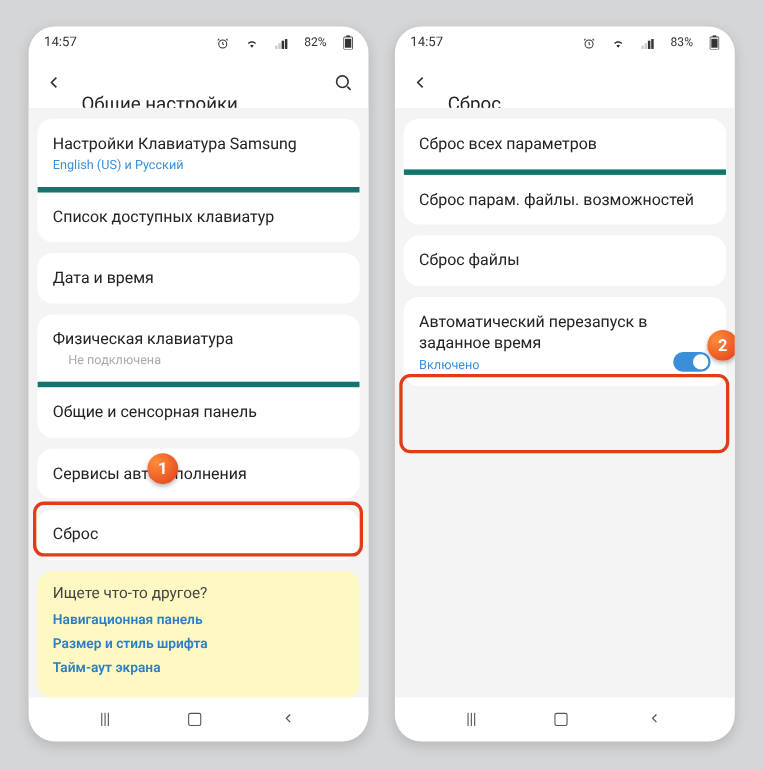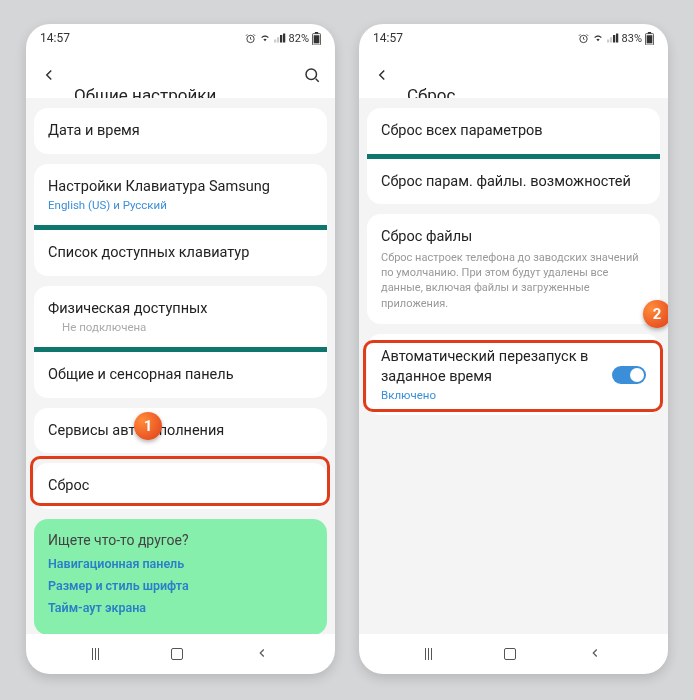--- a/index.html
+++ b/index.html
@@ -25,21 +25,21 @@
   }
   .status-bar {
     height: 28px;
     display: flex;
     align-items: center;
     justify-content: space-between;
     padding: 0 14px;
     font-size: 12px;
     color: #333;
   }
-  .status-right { display: flex; align-items: center; gap: 3px; }
+  .status-right { display: flex; align-items: flex-end; gap: 15px; }
   .status-right svg { display: block; }
   .header {
     height: 46px;
     display: flex;
     align-items: center;
     padding: 0 14px;
     gap: 16px;
   }
   .header-title { font-size: 17px; color: #222; flex: 1; margin-top: 40px; }
   .header .icon svg { display: block; }
@@ -56,32 +56,32 @@
   }
   .row {
     padding: 13px 14px;
     border-bottom: 5px solid #0f766e;
   }
   .row:last-child { border-bottom: none; }
   .row-title { font-size: 14.5px; color: #222; line-height: 1.35; }
   .row-sub { font-size: 11.5px; color: #3a8fd8; margin-top: 2px; }
   .row-sub.gray { color: #aaa; margin-left: 14px; }
   .row-desc { font-size: 11px; color: #999; line-height: 1.4; margin-top: 3px; }
-  .row.toggle { display: flex; align-items: center; gap: 13px; }
+  .row.toggle { display: flex; align-items: flex-end; gap: 13px; }
   .row.toggle .row-text { flex: 1; }
   .toggle-switch {
     width: 34px; height: 18px; border-radius: 10px;
     background: #3a8fd8; position: relative; flex-shrink: 0;
   }
   .toggle-switch::after {
     content: ''; position: absolute; right: 2px; top: 2px;
     width: 14px; height: 14px; border-radius: 50%; background: #fff;
   }
   .footer-group {
-    background: #86efac;
+    background: #fef9c3;
     border-radius: 14px;
     margin: 10px 8px;
     padding: 13px 14px;
   }
   .footer-title { font-size: 14px; color: #444; margin-bottom: 8px; }
   .footer-link { font-size: 12.5px; color: #2a7fc8; font-weight: 600; margin-bottom: 7px; }
   .nav-bar {
     height: 40px;
     display: flex;
     align-items: center;
@@ -151,35 +151,35 @@
     <span class="icon">
         <svg width="18" height="18" viewBox="0 0 24 24" fill="none" stroke="#333" stroke-width="2">
           <circle cx="11" cy="11" r="7"></circle>
           <path d="M21 21l-4-4"></path>
         </svg>
       </span>
   </div>
   <div class="content">
     <div class="group">
       <div class="row">
-          <div class="row-title">Дата и время</div>
-        </div>
-    </div>
-    <div class="group">
-      <div class="row">
         <div class="row-title">Настройки Клавиатура Samsung</div>
         <div class="row-sub">English (US) и Русский</div>
       </div>
       <div class="row">
           <div class="row-title">Список доступных клавиатур</div>
         </div>
     </div>
     <div class="group">
       <div class="row">
-        <div class="row-title">Физическая доступных</div>
+          <div class="row-title">Дата и время</div>
+        </div>
+    </div>
+    <div class="group">
+      <div class="row">
+        <div class="row-title">Физическая клавиатура</div>
         <div class="row-sub gray">Не подключена</div>
       </div>
       <div class="row">
           <div class="row-title">Общие и сенсорная панель</div>
         </div>
     </div>
     <div class="group">
       <div class="row">
           <div class="row-title">Сервисы автозаполнения</div>
         </div>
@@ -249,21 +249,20 @@
       <div class="row">
           <div class="row-title">Сброс всех параметров</div>
         </div>
       <div class="row">
           <div class="row-title">Сброс парам. файлы. возможностей</div>
         </div>
     </div>
     <div class="group">
       <div class="row">
         <div class="row-title">Сброс файлы</div>
-        <div class="row-desc">Сброс настроек телефона до заводских значений по умолчанию. При этом будут удалены все данные, включая файлы и загруженные приложения.</div>
       </div>
     </div>
     <div class="group">
       <div class="row toggle">
         <div class="row-text">
           <div class="row-title">Автоматический перезапуск в заданное время</div>
           <div class="row-sub">Включено</div>
         </div>
         <div class="toggle-switch"></div>
       </div>

